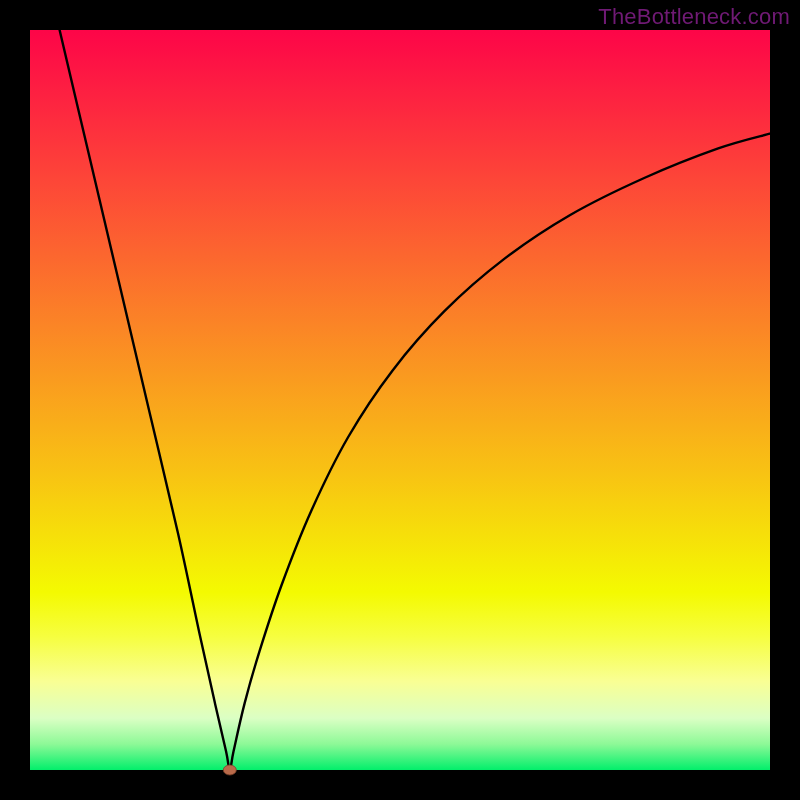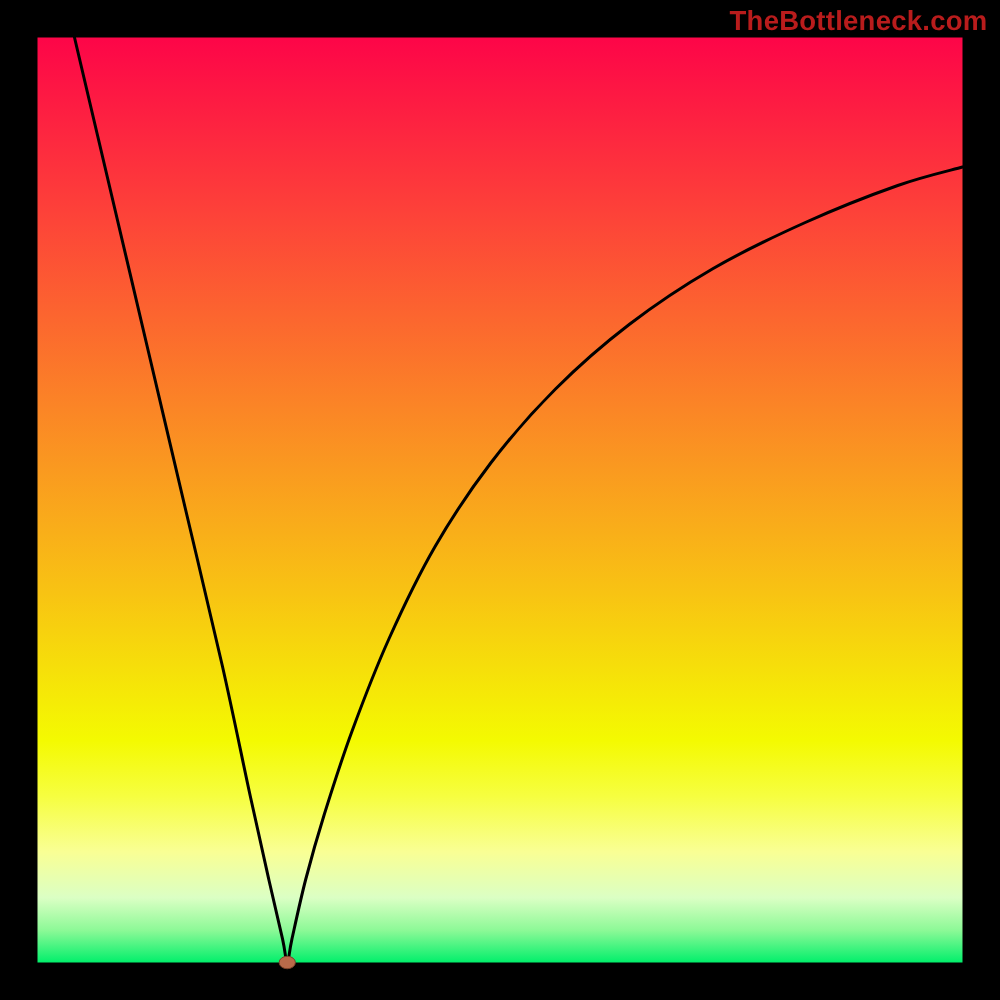--- a/index.html
+++ b/index.html
@@ -17,22 +17,22 @@
     height: 800px;
   }
   svg {
     display: block;
   }
   .watermark {
     position: absolute;
     top: 4px;
     right: 10px;
     font-size: 22px;
-    color: #b91c1c;
-    font-weight: 700;
+    color: #701a75;
+    font-weight: 400;
     letter-spacing: 0.2px;
   }
 </style>
 </head>
 <body>
 
 <div class="stage">
   <svg id="chart-svg" width="800" height="800" viewBox="0 0 800 800" preserveAspectRatio="none">
     <defs>
       <linearGradient id="bg-grad" x1="0" y1="0" x2="0" y2="1">

